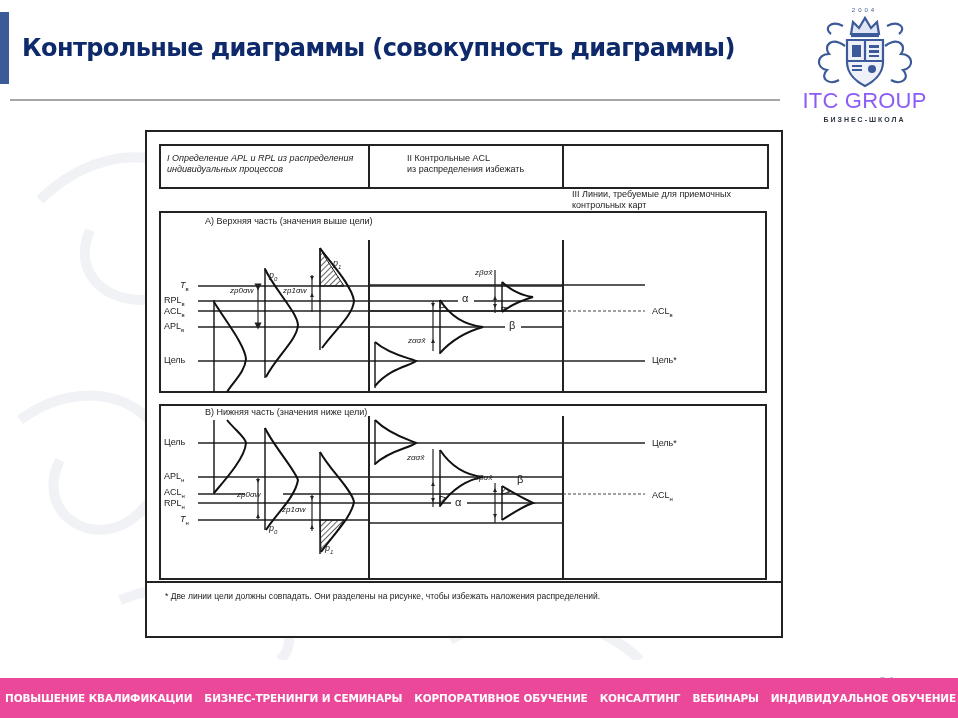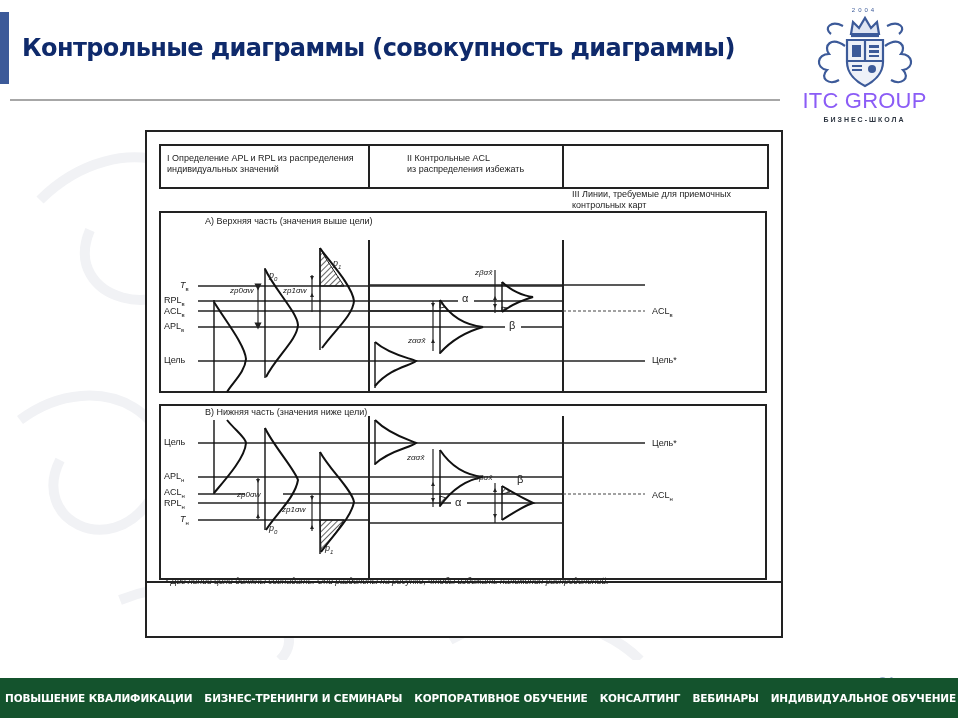--- a/index.html
+++ b/index.html
@@ -8,21 +8,21 @@
   .accent-bar { position:absolute; left:0; top:12px; width:9px; height:72px; background:#3c5a99; }
   .title { position:absolute; left:22px; top:34px; font-family:"DejaVu Sans", sans-serif; font-weight:bold; font-size:24px; color:#0f2a6b; letter-spacing:-0.6px; white-space:nowrap; }
   .title-rule { position:absolute; left:10px; top:99px; width:770px; height:2px; background:#a7a7a7; }
   .logo { position:absolute; left:795px; top:6px; width:140px; height:125px; }
   .logo-text { position:absolute; left:797px; top:88px; width:135px; text-align:center; font-family:"Liberation Sans", sans-serif; font-size:22px; color:#8b5cf6; letter-spacing:0.2px; }
   .logo-sub { position:absolute; left:797px; top:116px; width:135px; text-align:center; font-family:"Liberation Sans", sans-serif; font-size:7px; color:#2c3440; letter-spacing:2px; font-weight:bold; }
   .logo-year { position:absolute; left:797px; top:7px; width:135px; text-align:center; font-family:"Liberation Sans", sans-serif; font-size:6px; color:#3c5a99; letter-spacing:3px; }
   .figure { position:absolute; left:145px; top:130px; width:638px; height:508px; }
   .hdr-cell { position:absolute; font-family:"Liberation Sans", sans-serif; font-size:9px; color:#222; line-height:11px; }
   .page-num { position:absolute; left:878px; top:675px; font-family:"Liberation Sans", sans-serif; font-size:16px; color:#8aa0c8; opacity:0.8; }
-  .footer { position:absolute; left:0; top:678px; width:958px; height:40px; background:#14532d; display:flex; align-items:center; padding-left:5px; box-sizing:border-box; }
+  .footer { position:absolute; left:0; top:678px; width:958px; height:40px; background:#ec4899; display:flex; align-items:center; padding-left:5px; box-sizing:border-box; }
   .footer-item { font-family:"DejaVu Sans", sans-serif; font-weight:bold; font-size:10.5px; color:#ffffff; white-space:nowrap; padding:0 6px; cursor:pointer; letter-spacing:-0.15px; }
   .footer-sep { width:1px; height:20px; background:#8ea3cc; }
   .footer-item:first-child { padding-left:0; }
 </style>
 </head>
 <body>
 
 <svg class="watermark" viewBox="0 0 958 660">
   <g fill="none" stroke="#f1f2f5" stroke-width="10">
     <path d="M40 200 C 120 120, 240 160, 200 260 C 170 330, 60 300, 90 230"></path>
@@ -180,23 +180,23 @@
     <path d="M357 356 L365 362 L357 364 Z" fill="url(#hatch)" stroke="#111" stroke-width="0.8"></path>
     <line x1="288" y1="319" x2="288" y2="377" stroke="#222" stroke-width="1.2"></line>
     <path d="M288 352 l-2 4 h4z M288 372 l-2 -4 h4z" fill="#222"></path>
     <line x1="350" y1="353" x2="350" y2="393" stroke="#222" stroke-width="1.2"></line>
     <path d="M350 358 l-2 4 h4z M350 388 l-2 -4 h4z" fill="#222"></path>
 
     <line x1="1" y1="452" x2="637" y2="452" stroke="#222" stroke-width="2"></line>
   </svg>
 
   
-  <div class="hdr-cell" style="left:22px;top:23px;">
+  <div class="hdr-cell" style="left:22px;top:23px;font-style:italic;">
     <div>I  Определение APL и RPL из распределения</div>
-    <div>индивидуальных значений</div>
+    <div>индивидуальных процессов</div>
   </div>
   <div class="hdr-cell" style="left:262px;top:23px;">
     <div>II  Контрольные ACL</div>
     <div>из распределения избежать</div>
   </div>
   <div class="hdr-cell" style="left:427px;top:23px;margin-top:36px;">
     <div>III  Линии, требуемые для приемочных</div>
     <div>контрольных карт</div>
   </div>
 
@@ -229,21 +229,21 @@
   <div class="hdr-cell" style="left:180px;top:413px;font-style:italic;"><span>p</span><sub style="font-size:6px">1</sub></div>
   <div class="hdr-cell" style="left:92px;top:359px;font-style:italic;font-size:8px;">zp0σw</div>
   <div class="hdr-cell" style="left:137px;top:374px;font-style:italic;font-size:8px;">zp1σw</div>
   <div class="hdr-cell" style="left:262px;top:322px;font-style:italic;font-size:8px;">zασx̄</div>
   <div class="hdr-cell" style="left:330px;top:342px;font-style:italic;font-size:8px;">zβσx̄</div>
   <div class="hdr-cell" style="left:310px;top:367px;font-size:11px;">α</div>
   <div class="hdr-cell" style="left:372px;top:344px;font-size:11px;">β</div>
   <div class="hdr-cell" style="left:507px;top:360px;"><span>ACL</span><sub style="font-size:6px">н</sub></div>
   <div class="hdr-cell" style="left:507px;top:308px;">Цель*</div>
 
-  <div class="hdr-cell" style="left:20px;top:446px;font-size:8.5px;font-style:italic;">*  Две линии цели должны совпадать.  Они разделены на рисунке, чтобы избежать наложения распределений.</div>
+  <div class="hdr-cell" style="left:20px;top:461px;font-size:8.5px;">*  Две линии цели должны совпадать.  Они разделены на рисунке, чтобы избежать наложения распределений.</div>
 </div>
 
 <div class="page-num">21</div>
 
 <div class="footer">
   <span class="footer-item">ПОВЫШЕНИЕ КВАЛИФИКАЦИИ</span>
   <span class="footer-sep"></span>
   <span class="footer-item">БИЗНЕС-ТРЕНИНГИ И СЕМИНАРЫ</span>
   <span class="footer-sep"></span>
   <span class="footer-item">КОРПОРАТИВНОЕ ОБУЧЕНИЕ</span>

